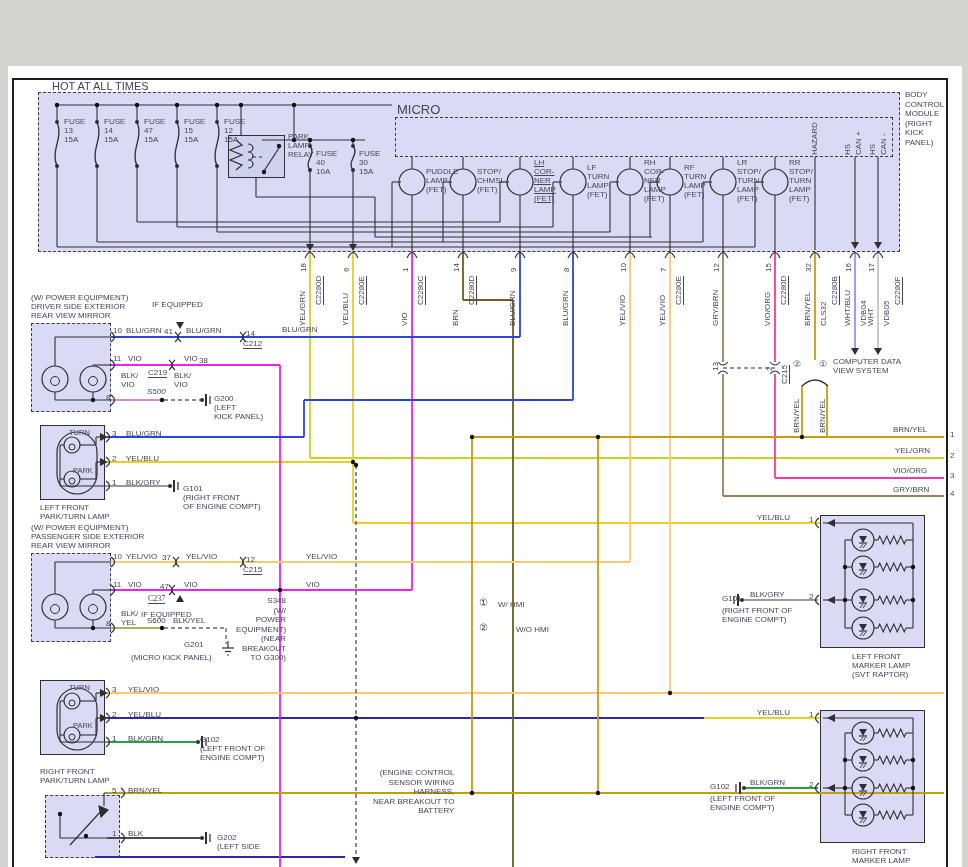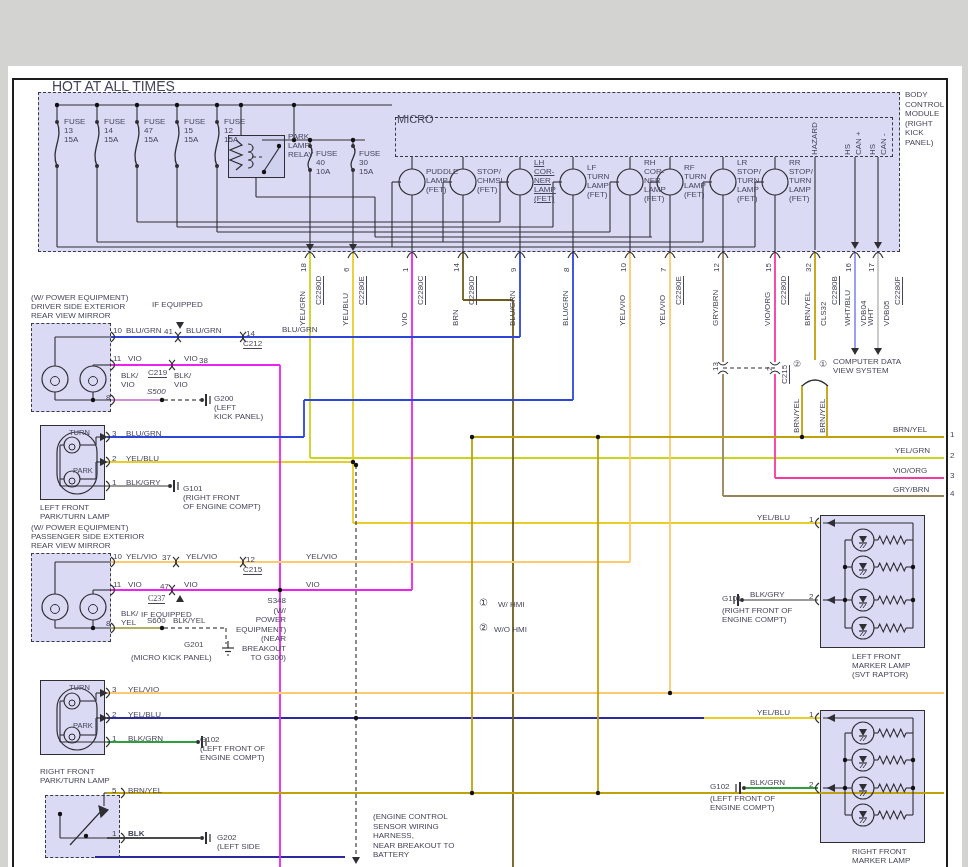--- a/index.html
+++ b/index.html
@@ -567,22 +567,22 @@
     <span class="vlab ul" style="left: 830px; top: 305px;">C2280B</span>
     <span class="vlab" style="left: 803px; top: 326px;">BRN/YEL</span>
     <span class="vlab" style="left: 819px; top: 326px;">CLS32</span>
     <span class="vlab" style="left: 844px; top: 272px;">16</span>
     <span class="vlab" style="left: 843px; top: 326px;">WHT/BLU</span>
     <span class="vlab" style="left: 859px; top: 326px;">VDB04</span>
     <span class="vlab" style="left: 867px; top: 272px;">17</span>
     <span class="vlab ul" style="left: 893px; top: 305px;">C2280F</span>
     <span class="vlab" style="left: 866px; top: 326px;">WHT</span>
     <span class="vlab" style="left: 882px; top: 326px;">VDB05</span>
-    <span class="lab" style="left: 52px; top: 82px; font-size: 14px;">HOT AT ALL TIMES</span>
-    <span class="lab" style="left: 397px; top: 105px; font-size: 11px; margin-top: 10px;">MICRO</span>
+    <span class="lab" style="left: 52px; top: 82px; font-size: 11px;">HOT AT ALL TIMES</span>
+    <span class="lab" style="left: 397px; top: 105px; font-size: 13px;">MICRO</span>
     <span class="lab" style="left: 905px; top: 90px; line-height: 9.5px;">BODY
 CONTROL
 MODULE
 (RIGHT
 KICK
 PANEL)</span>
     <span class="lab" style="left: 288px; top: 132px;">PARK
 LAMP
 RELAY</span>
     <span class="lab" style="left: 31px; top: 293px;">(W/ POWER EQUIPMENT)
@@ -663,28 +663,28 @@
     <span class="lab" style="left: 112px; top: 734px;">1</span>
     <span class="lab" style="left: 128px; top: 734px;">BLK/GRN</span>
     <span class="lab" style="left: 200px; top: 735px;">G102
 (LEFT FRONT OF
 ENGINE COMPT)</span>
     <span class="lab" style="left: 40px; top: 767px;">RIGHT FRONT
 PARK/TURN LAMP</span>
     <span class="lab" style="left: 112px; top: 786px;">5</span>
     <span class="lab" style="left: 128px; top: 786px;">BRN/YEL</span>
     <span class="lab" style="left: 112px; top: 829px;">1</span>
-    <span class="lab" style="left: 128px; top: 829px; font-weight: bold;">BLK</span>
+    <span class="lab" style="left: 128px; top: 829px;">BLK</span>
     <span class="lab" style="left: 217px; top: 833px;">G202
 (LEFT SIDE</span>
     <span class="lab" style="left: 479px; top: 598px; font-size: 10px;">①</span>
     <span class="lab" style="left: 498px; top: 600px;">W/ HMI</span>
     <span class="lab" style="left: 479px; top: 623px; font-size: 10px;">②</span>
-    <span class="lab" style="left: 494px; top: 625px;">W/O HMI</span>
-    <span class="lab" style="left: 373px; top: 812px; line-height: 9.5px;">(ENGINE CONTROL
+    <span class="lab" style="left: 516px; top: 625px;">W/O HMI</span>
+    <span class="lab" style="left: 373px; top: 768px; line-height: 9.5px; text-align: right;">(ENGINE CONTROL
 SENSOR WIRING
 HARNESS,
 NEAR BREAKOUT TO
 BATTERY</span>
     <span class="lab" style="left: 833px; top: 357px;">COMPUTER DATA
 VIEW SYSTEM</span>
     <span class="lab" style="left: 793px; top: 360px; font-size: 9px;">②</span>
     <span class="lab" style="left: 819px; top: 360px; font-size: 9px;">①</span>
     <span class="lab" style="left: 893px; top: 425px;">BRN/YEL</span>
     <span class="lab" style="left: 950px; top: 430px;">1</span>

